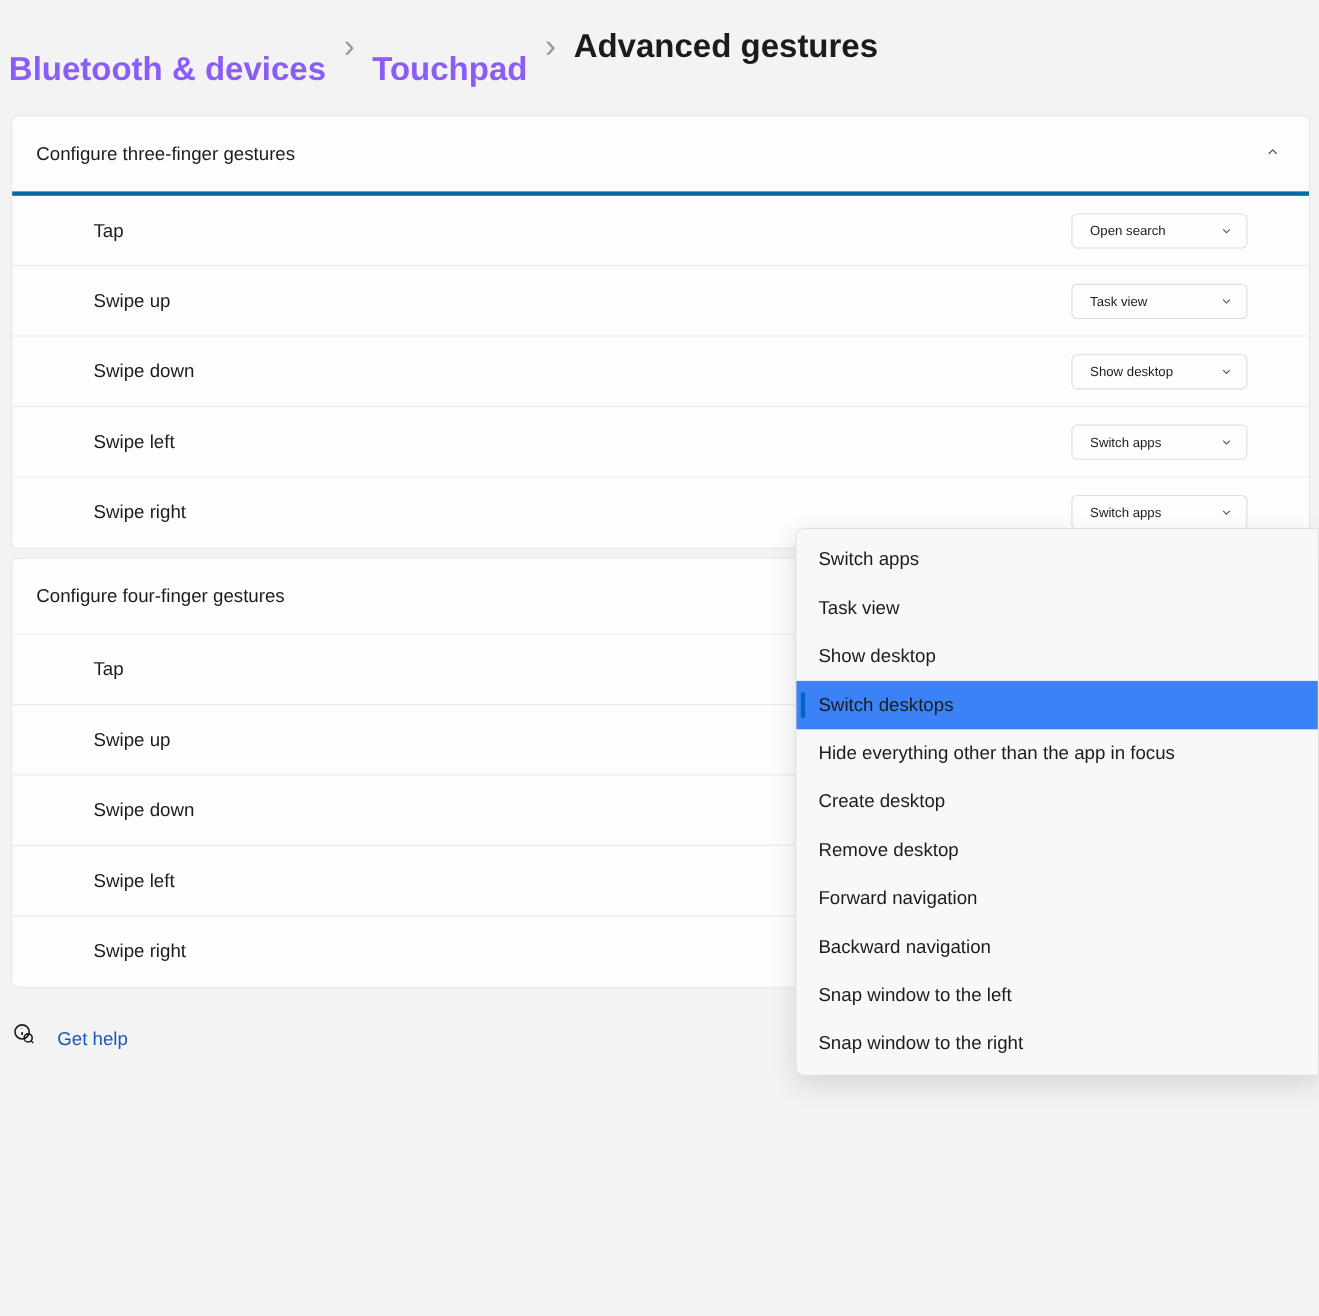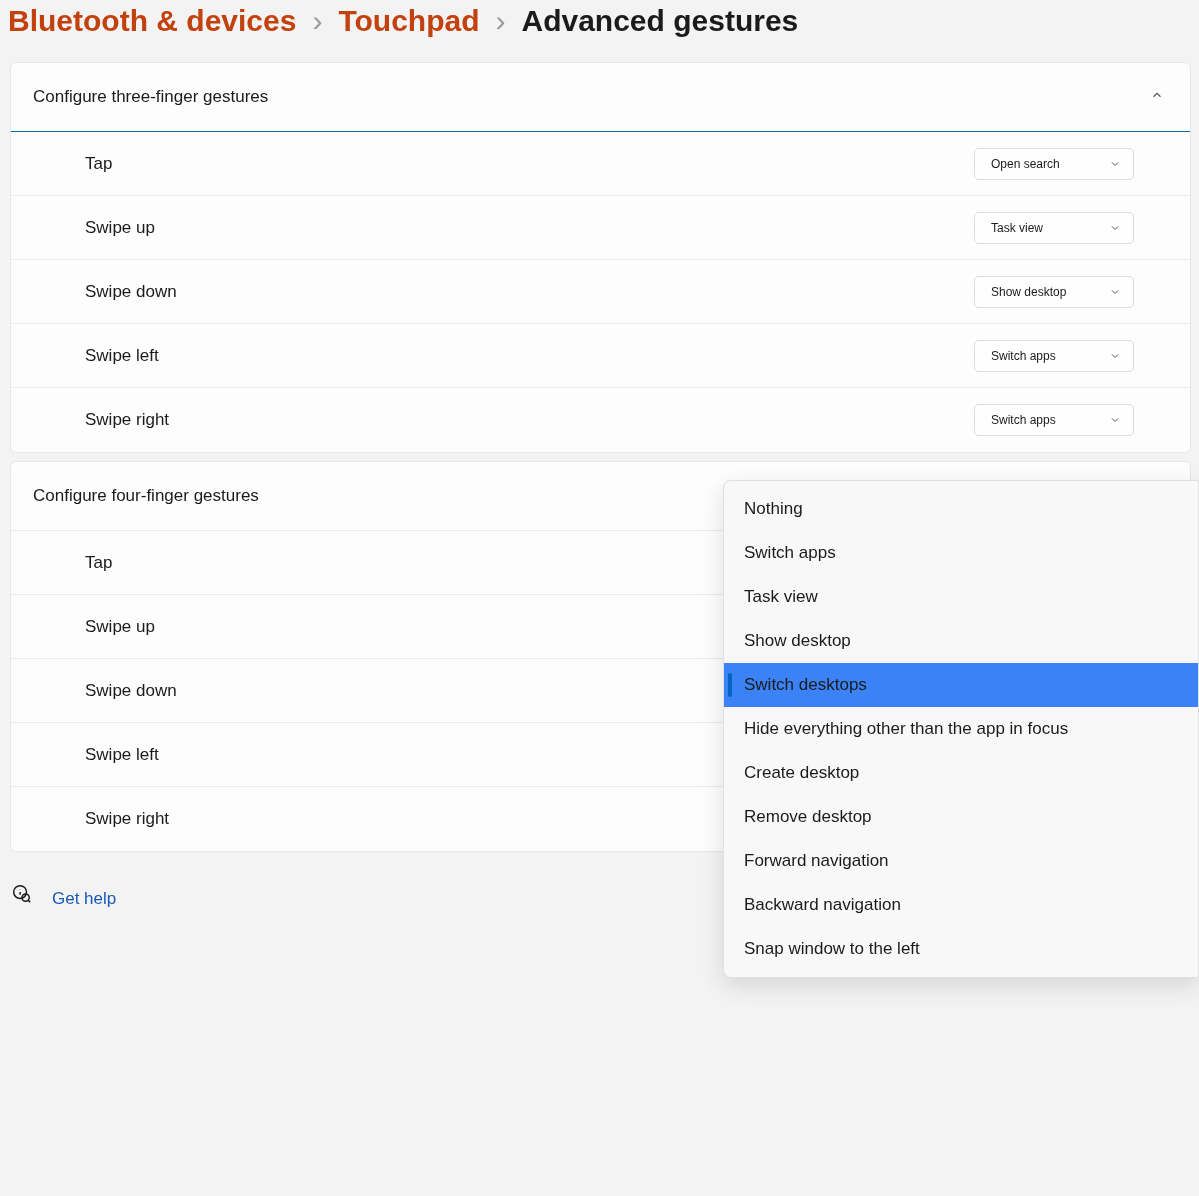--- a/index.html
+++ b/index.html
@@ -14,22 +14,23 @@
   }
   .breadcrumb {
     display: flex;
     align-items: center;
     gap: 16px;
     padding: 4px 8px 24px 8px;
     font-size: 30px;
     font-weight: 600;
   }
   .breadcrumb-link {
-    color: #c2410c;
-    cursor: pointer;
+    color: #8b5cf6;
+    cursor: pointer;
+    margin-top: 43px;
   }
   .breadcrumb-sep {
     color: #9a9a9a;
     font-weight: 400;
   }
   .breadcrumb-current {
     color: #1b1b1b;
   }
 
   .card {
@@ -40,21 +41,21 @@
     overflow: hidden;
   }
   .section-header {
     display: flex;
     align-items: center;
     justify-content: space-between;
     padding: 24px 26px 24px 22px;
     font-size: 17px;
     font-weight: 400;
     cursor: pointer;
-    border-bottom: 1px solid #0369a1;
+    border-bottom: 4px solid #0369a1;
   }
   .section-header .chev svg { width: 14px; height: 14px; stroke:#555;}
   .row {
     display: flex;
     align-items: center;
     justify-content: space-between;
     padding: 12px 56px 12px 74px;
     border-bottom: 1px solid #eaeaea;
     min-height: 64px;
   }
@@ -217,24 +218,24 @@
         <circle cx="11" cy="11" r="7"></circle>
         <path d="M11 8v.2M11 11v3"></path>
         <circle cx="17" cy="17" r="4"></circle>
         <path d="M19.5 19.5 L22 22"></path>
       </svg>
   </span>
   <span class="help-link">Get help</span>
 </div>
 
 <div class="menu">
-  <div class="menu-item">Nothing</div>
   <div class="menu-item">Switch apps</div>
   <div class="menu-item">Task view</div>
   <div class="menu-item">Show desktop</div>
   <div class="menu-item selected">Switch desktops</div>
   <div class="menu-item">Hide everything other than the app in focus</div>
   <div class="menu-item">Create desktop</div>
   <div class="menu-item">Remove desktop</div>
   <div class="menu-item">Forward navigation</div>
   <div class="menu-item">Backward navigation</div>
   <div class="menu-item">Snap window to the left</div>
+  <div class="menu-item">Snap window to the right</div>
 </div>
 
 </body></html>

